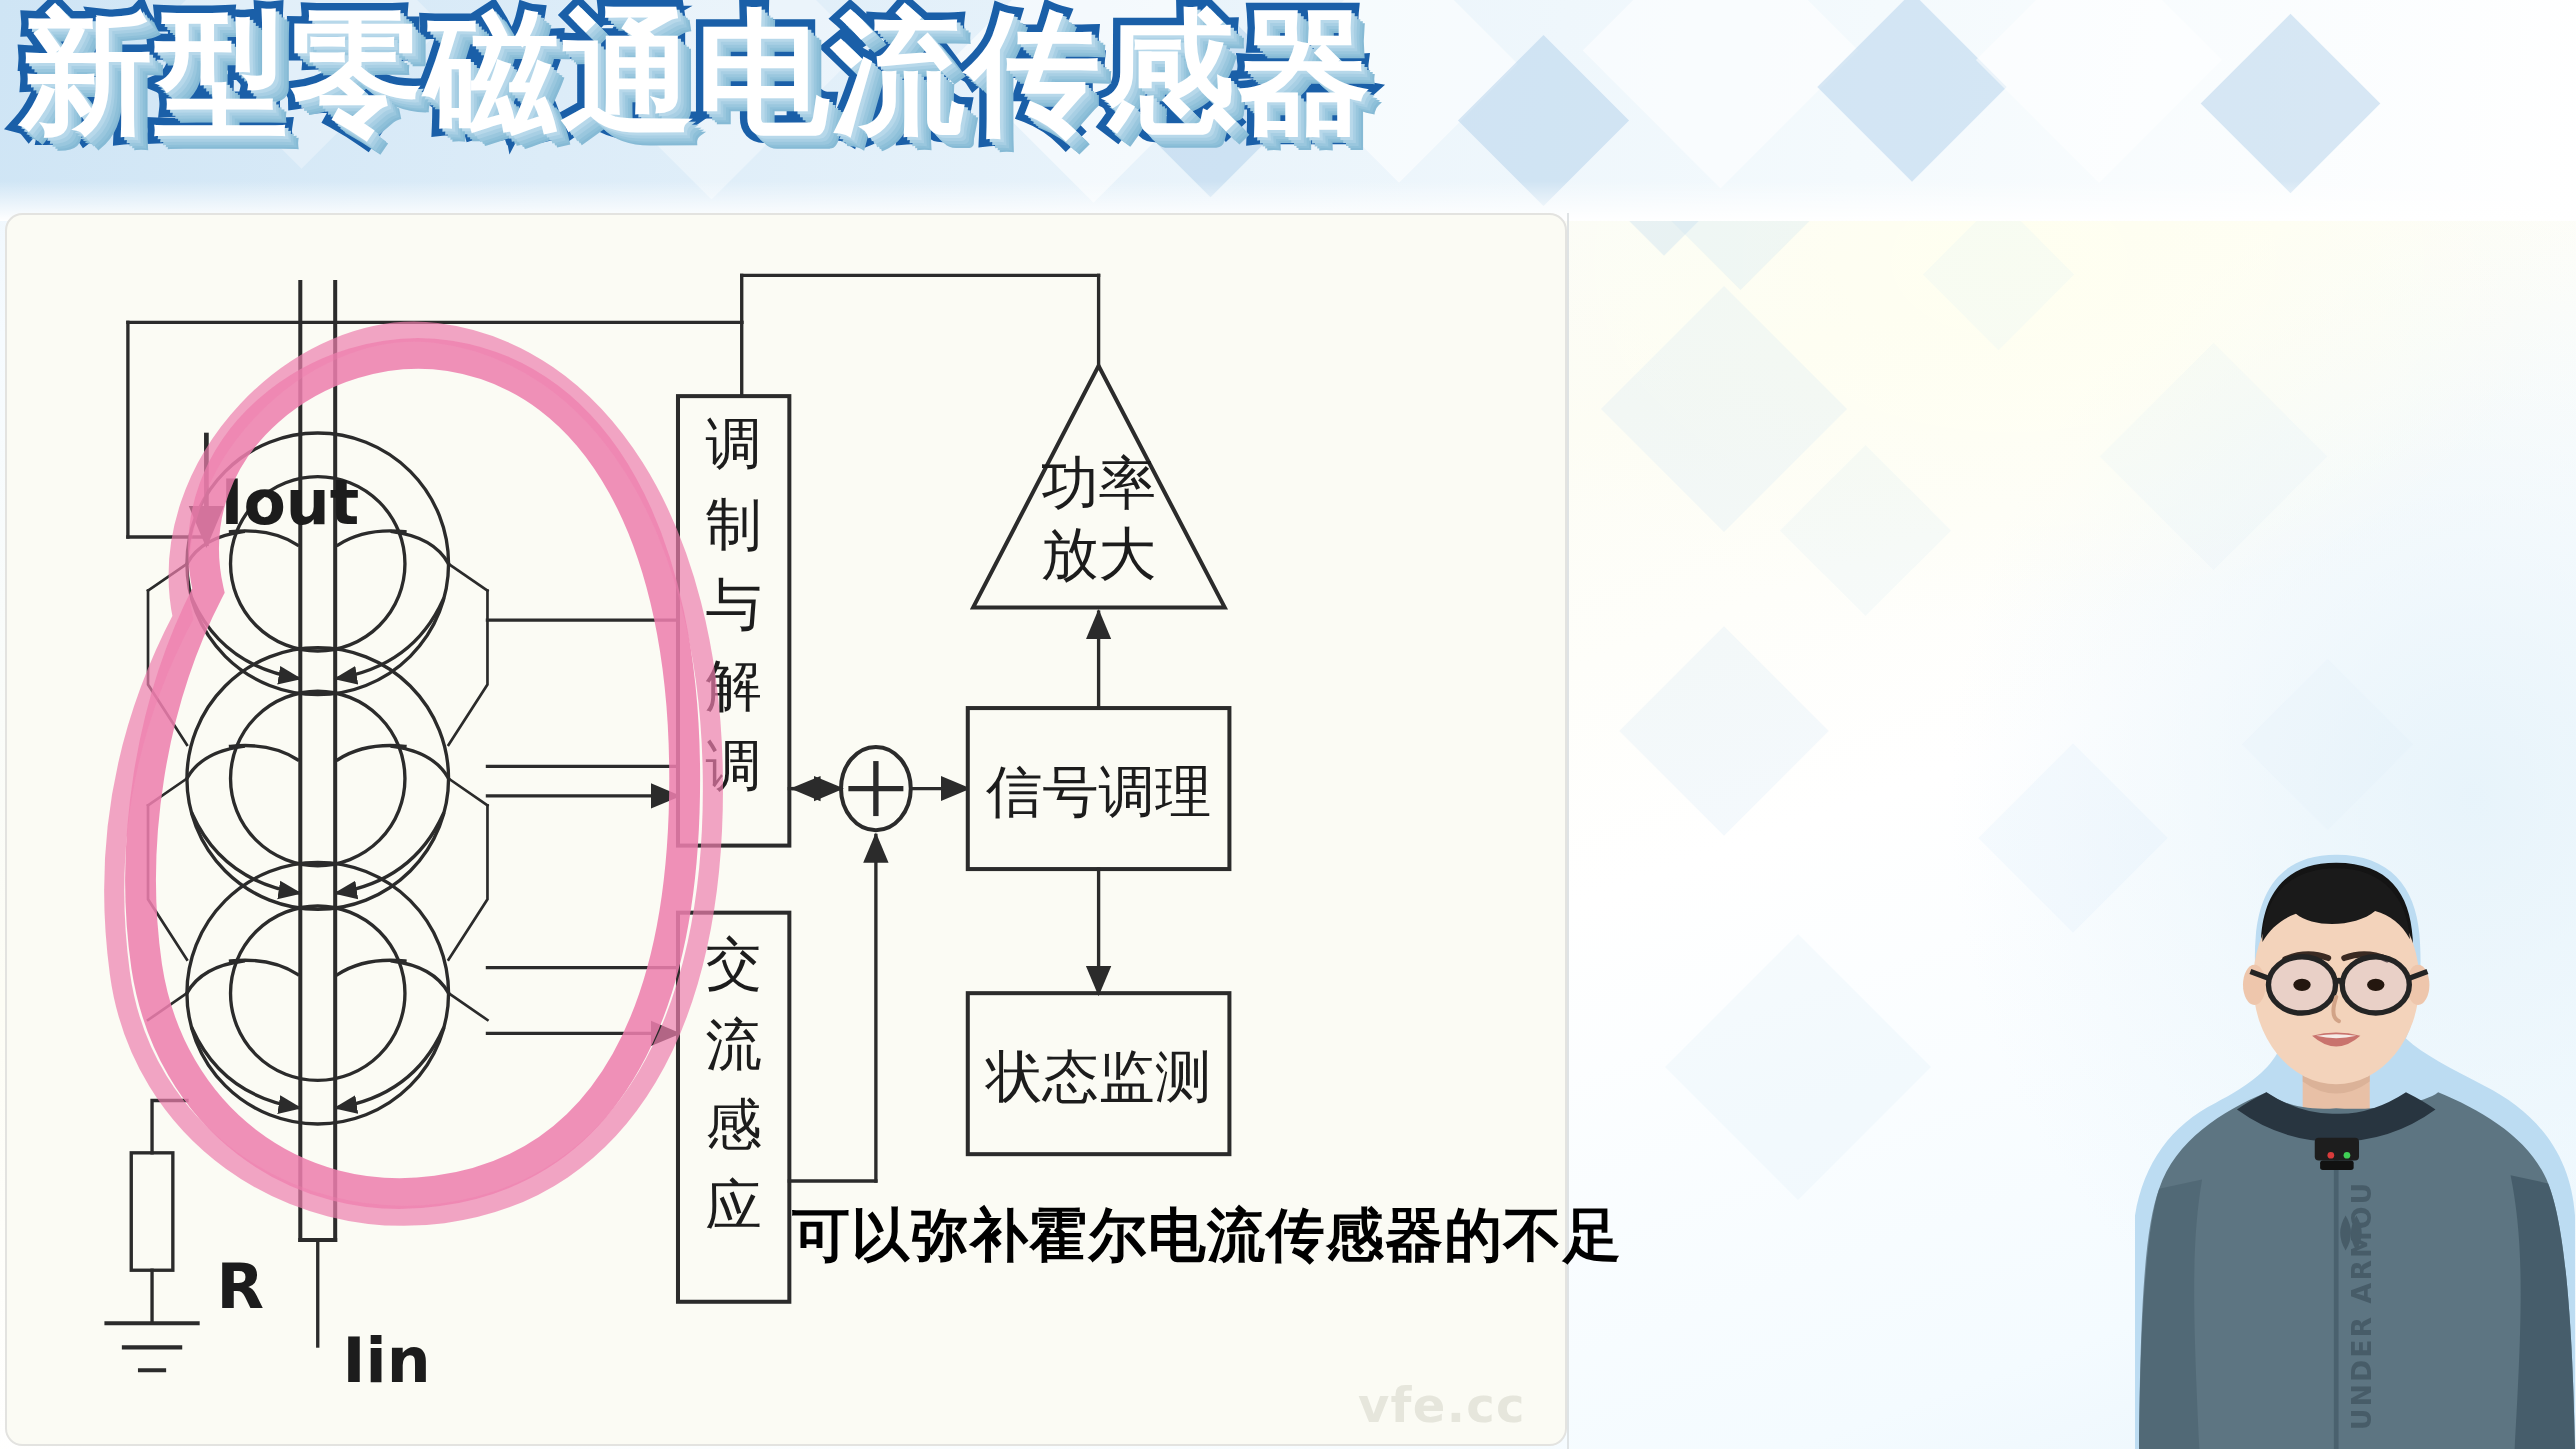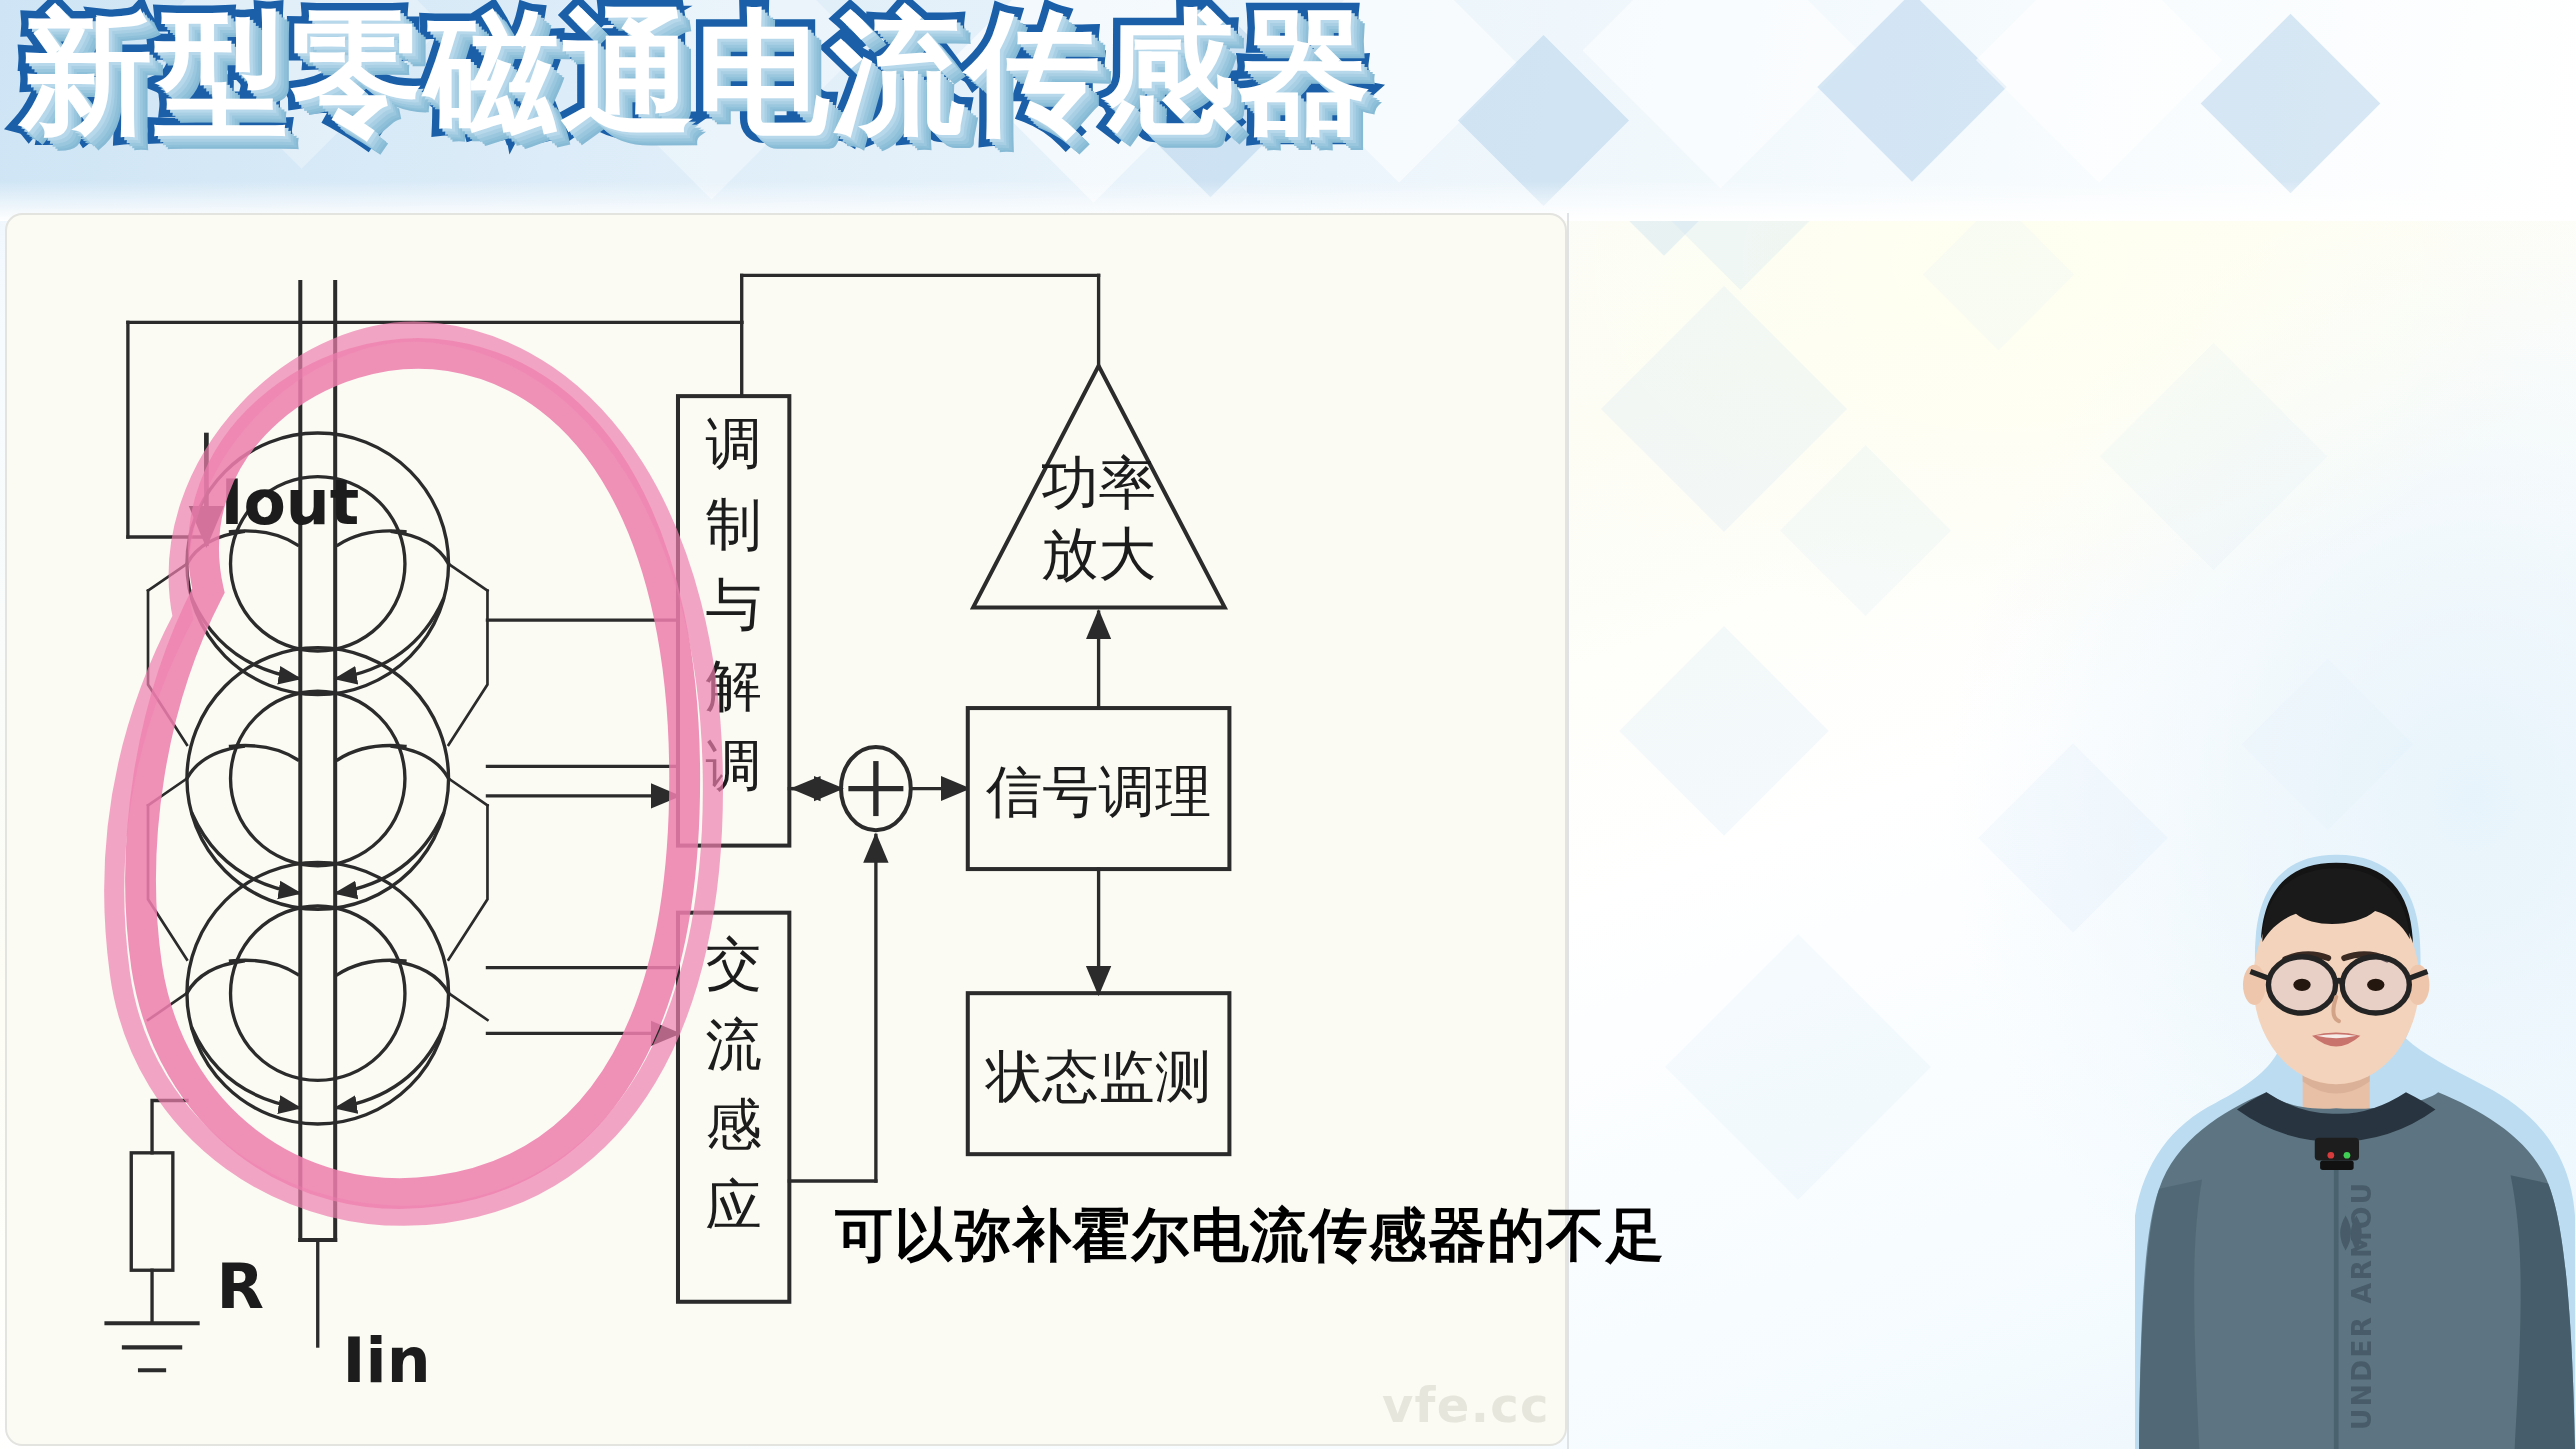--- a/index.html
+++ b/index.html
@@ -70,31 +70,29 @@
   }
   #diagram-svg { position:absolute; left:0; top:0; }
 
   
   #watermark {
     position:absolute; left:1358px; top:1377px; z-index:25;
     font-family:"DejaVu Sans", sans-serif;
     font-size:48px; font-weight:bold; letter-spacing:1.3px;
     color:rgba(205,205,190,0.45);
     user-select:none;
-    margin-left:24px;
   }
 
   
   #caption {
     position:absolute; left:792px; top:1197px; z-index:60;
     font-family:"DejaVu Sans", sans-serif;
     font-size:58px; font-weight:bold; color:#000000;
     letter-spacing:1.3px; white-space:nowrap;
     text-shadow:0 0 1.3px rgba(255,255,255,0.9);
-    margin-left:43px;
   }
 
   
   #presenter {
     position:absolute; left:2135px; top:840px;
     width:444px; height:609px; z-index:70;
   }
 
   
   #right-divider{

